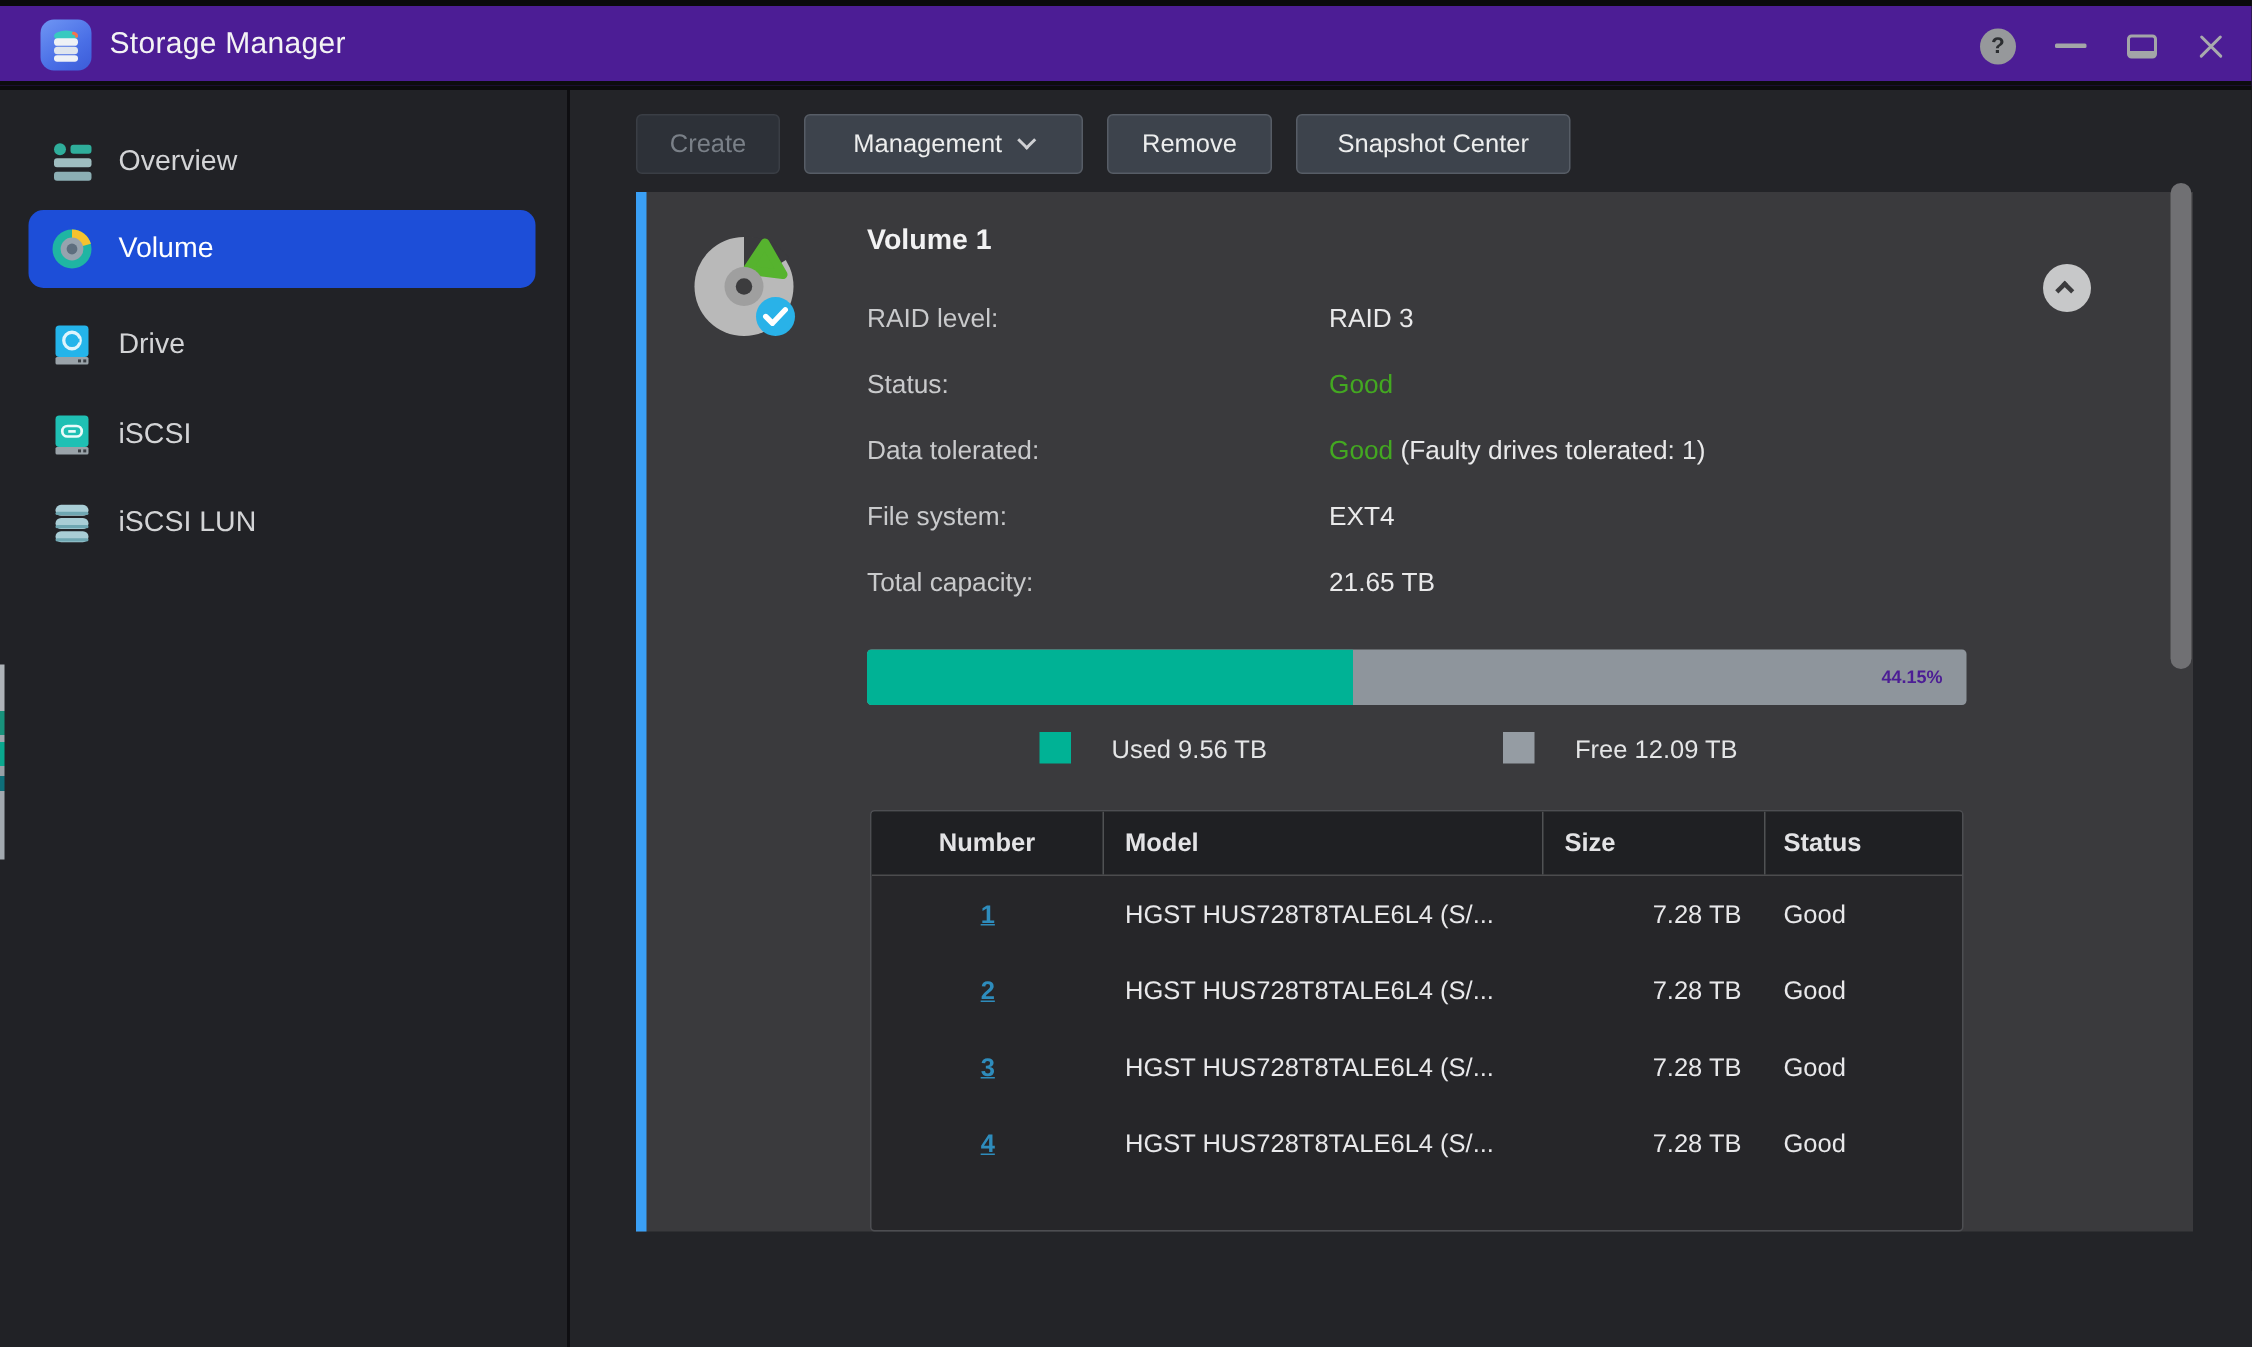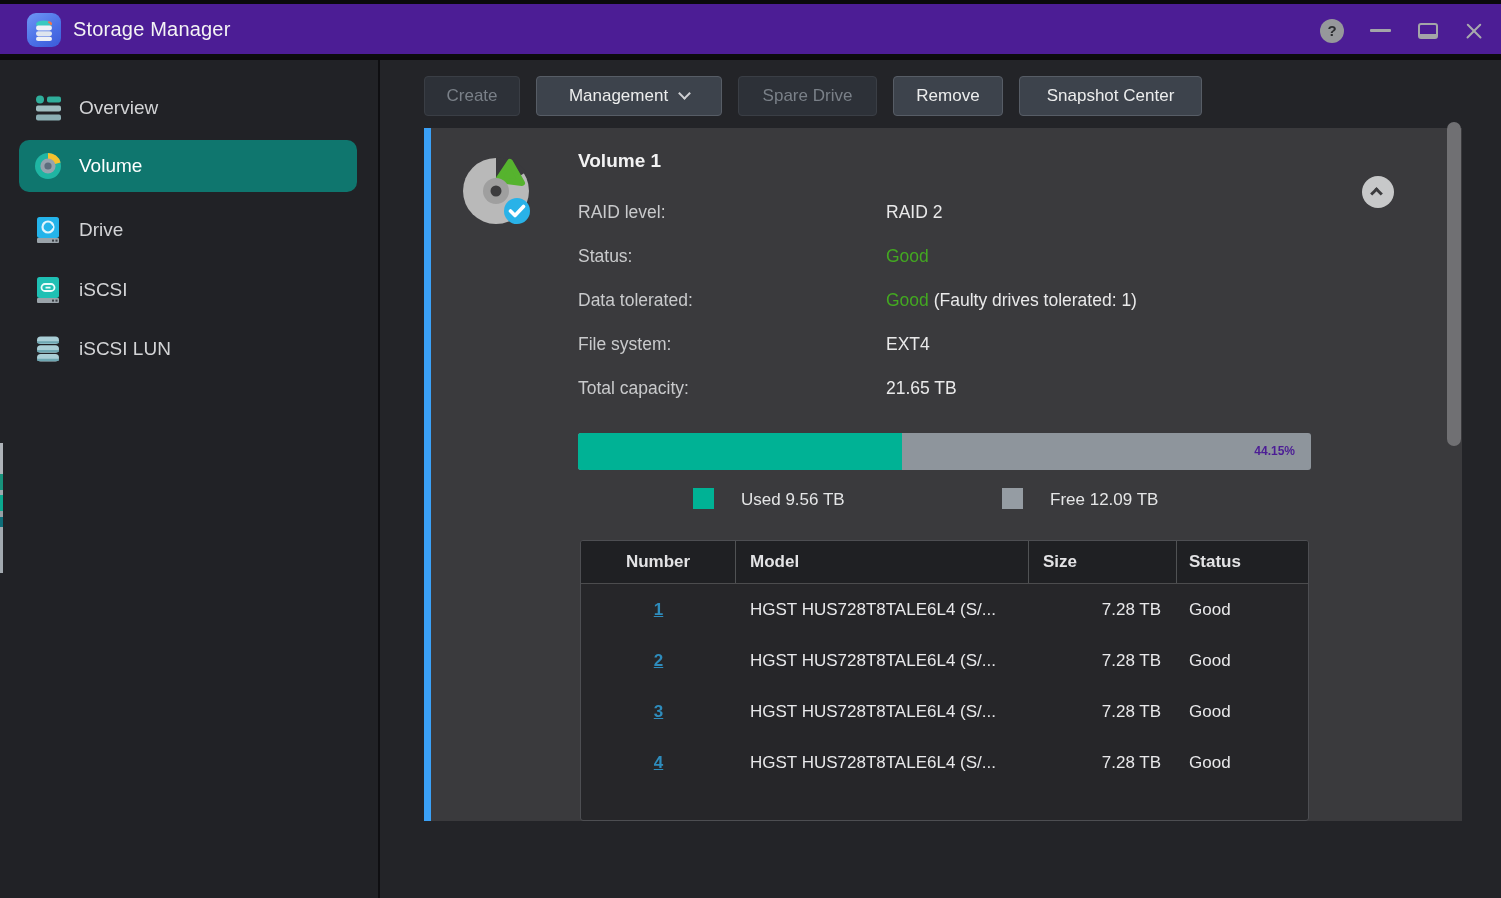--- a/index.html
+++ b/index.html
@@ -35,21 +35,21 @@
   .app-body { position:absolute; left:0; top:60px; width:1501px; height:838px; }
   .sidebar { position:absolute; left:0; top:0; width:378px; height:838px; background:#212226; }
   .v-divider { position:absolute; left:378px; top:0; width:2px; height:838px; background:#0e0e11; }
   .content { position:absolute; left:380px; top:0; width:1121px; height:838px; background:#232428; }
 
   
   .side-item { position:absolute; left:0; width:314px; height:45px; cursor:pointer; }
   .side-item .ic { position:absolute; left:33px; top:50%; transform:translateY(-50%); width:30px; height:30px; }
   .side-item .lbl { position:absolute; left:79px; top:0; height:100%; display:flex; align-items:center;
     color:#d3d4d6; font-size:19px; }
-  .side-item.active { left:19px; width:338px; height:52px; background:#0f766e; border-radius:10px; }
+  .side-item.active { left:19px; width:338px; height:52px; background:#1d4ed8; border-radius:10px; }
   .side-item.active .ic { left:14px; }
   .side-item.active .lbl { left:60px; color:#ffffff; }
 
   
   .toolbar { position:absolute; left:44px; top:16px; display:flex; gap:16px; }
   .tbtn { height:40px; border-radius:4px; font-size:17px; display:flex; align-items:center; justify-content:center;
     background:#3d434c; border:1px solid #575d66; color:#eceded; cursor:pointer; }
   .tbtn.disabled { background:#2d3138; border:1px solid #3a3e45; color:#7a8088; cursor:default; }
   .tbtn .chev { width:9px; height:9px; border-right:2.5px solid #cfd0d3; border-bottom:2.5px solid #cfd0d3;
     transform:rotate(45deg); margin-left:12px; margin-top:-5px; }
@@ -222,23 +222,20 @@
     <div class="content">
 
       <div class="toolbar">
         <div class="tbtn disabled w-create">
           <span>Create</span>
         </div>
         <div class="tbtn w-mgmt">
           <span>Management</span>
           <span class="chev"></span>
         </div>
-        <div class="tbtn disabled w-spare">
-          <span>Spare Drive</span>
-        </div>
         <div class="tbtn w-remove">
           <span>Remove</span>
         </div>
         <div class="tbtn w-snap">
           <span>Snapshot Center</span>
         </div>
       </div>
 
       <div class="panel">
         <div class="panel-accent"></div>
@@ -253,21 +250,21 @@
             <circle cx="57" cy="58" r="13" fill="#29b2e8"></circle>
             <path d="M50.5,58 l4.5,4.5 l8.5,-9" stroke="#ffffff" stroke-width="3.6" fill="none" stroke-linecap="round" stroke-linejoin="round"></path>
           </svg>
         </div>
 
         <div class="vol-title">Volume 1</div>
 
         <div class="info">
           <div class="info-row">
             <span class="fl">RAID level:</span>
-            <span class="fv">RAID 2</span>
+            <span class="fv">RAID 3</span>
           </div>
           <div class="info-row">
             <span class="fl">Status:</span>
             <span class="fv"><span class="green">Good</span></span>
           </div>
           <div class="info-row">
             <span class="fl">Data tolerated:</span>
             <span class="fv">
               <span class="green">Good</span><span class="rest"> (Faulty drives tolerated: 1)</span>
             </span>

